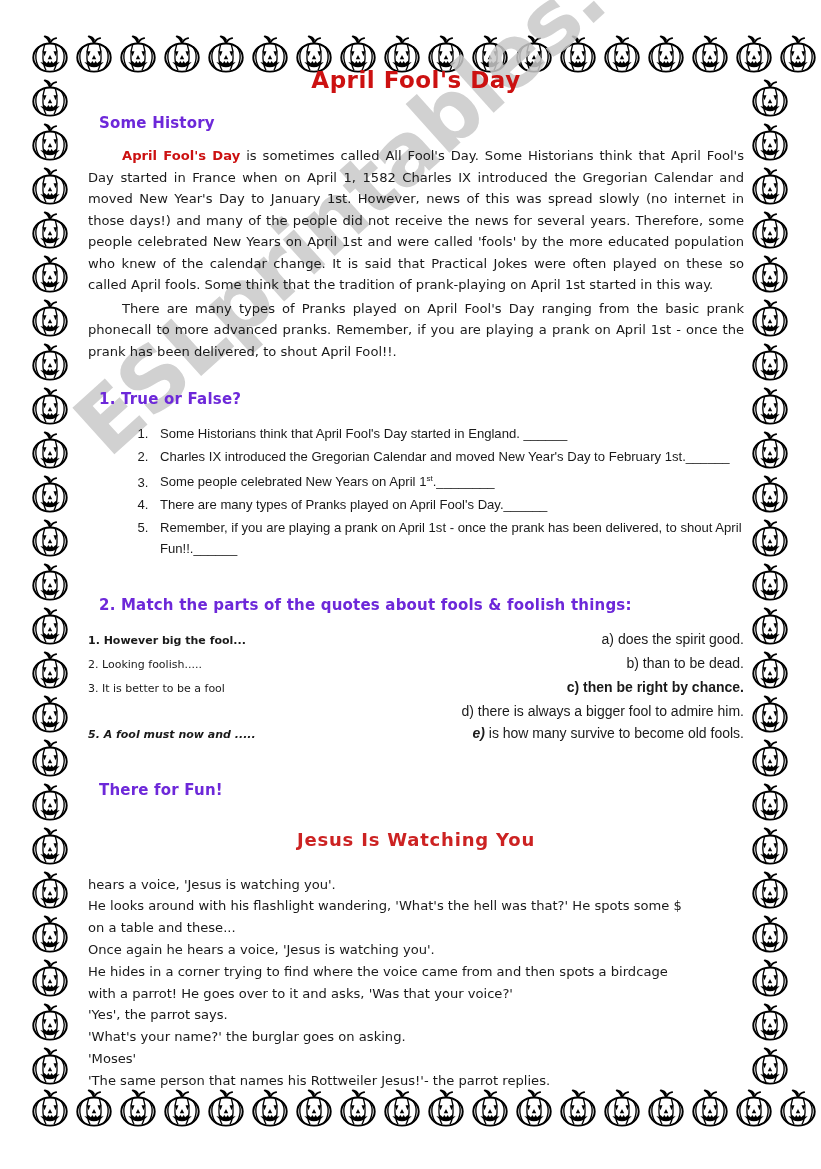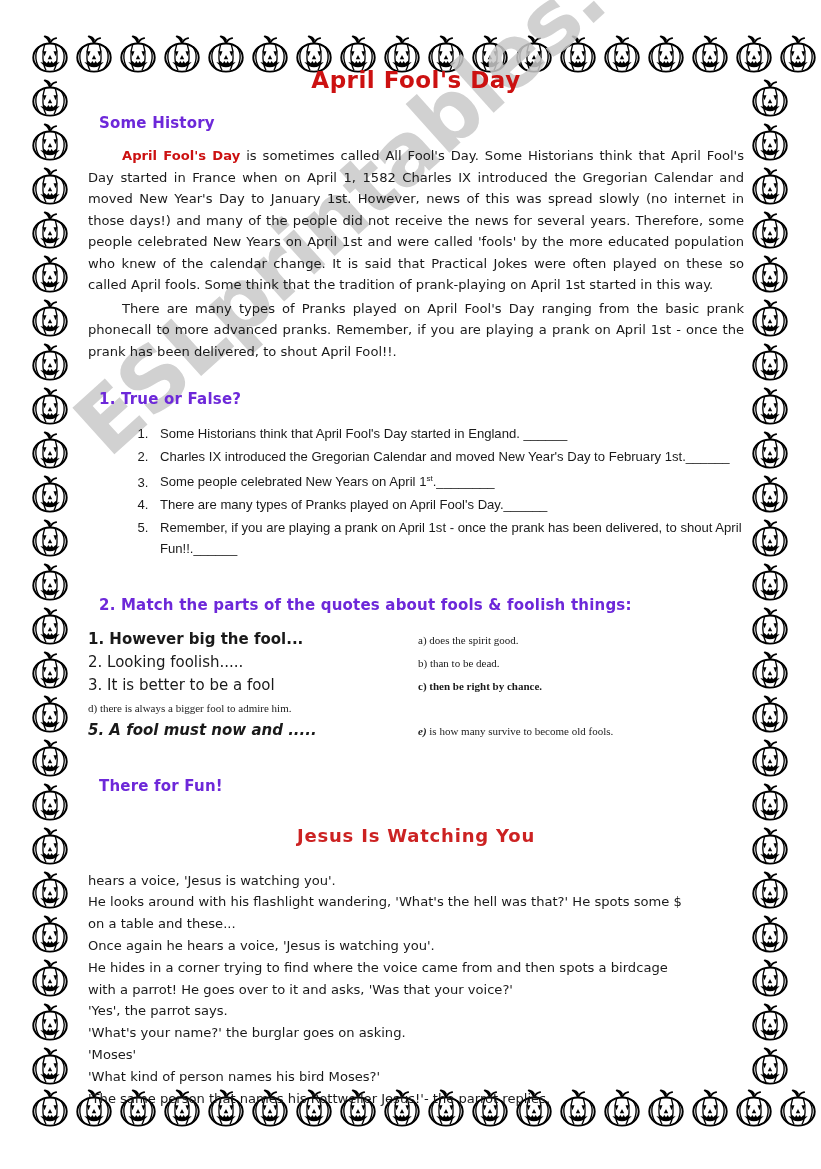--- a/index.html
+++ b/index.html
@@ -139,28 +139,29 @@
   .match-row {
     display: flex;
     flex-direction: row;
     align-items: baseline;
     line-height: 22px;
   }
   .match-left {
     width: 330px;
     flex: 0 0 330px;
     font-family: "DejaVu Sans", sans-serif;
-    font-size: 15px;
+    font-size: 11px;
     color: #1a1a1a;
   }
   .match-right {
     flex: 1 1 auto;
-    font-family: Liberation Serif, serif;
-    font-size: 11px;
+    font-family: Liberation Sans, sans-serif;
+    font-size: 14px;
     color: #1a1a1a;
+    text-align: right;
   }
   .bold { font-weight: bold; }
   .bold-italic { font-weight: bold; font-style: italic; }
 
   
   #joke-title {
     text-align: center;
     color: #cc2222;
     font-family: "DejaVu Sans", sans-serif;
     font-weight: bold;
@@ -2063,18 +2064,17 @@
     <div>
       <p class="joke-line">hears a voice, 'Jesus is watching you'.</p>
       <p class="joke-line">He looks around with his flashlight wandering, 'What's the hell was that?' He spots some $</p>
       <p class="joke-line">on a table and these...</p>
       <p class="joke-line">Once again he hears a voice, 'Jesus is watching you'.</p>
       <p class="joke-line">He hides in a corner trying to find where the voice came from and then spots a birdcage</p>
       <p class="joke-line">with a parrot! He goes over to it and asks, 'Was that your voice?'</p>
       <p class="joke-line">'Yes', the parrot says.</p>
       <p class="joke-line">'What's your name?' the burglar goes on asking.</p>
       <p class="joke-line">'Moses'</p>
-      <p class="joke-line">'What kind of person names his bird Moses?'</p>
       <p class="joke-line">'The same person that names his Rottweiler Jesus!'- the parrot replies.</p>
     </div>
 
   </div>
 </div>
 
 </body></html>

